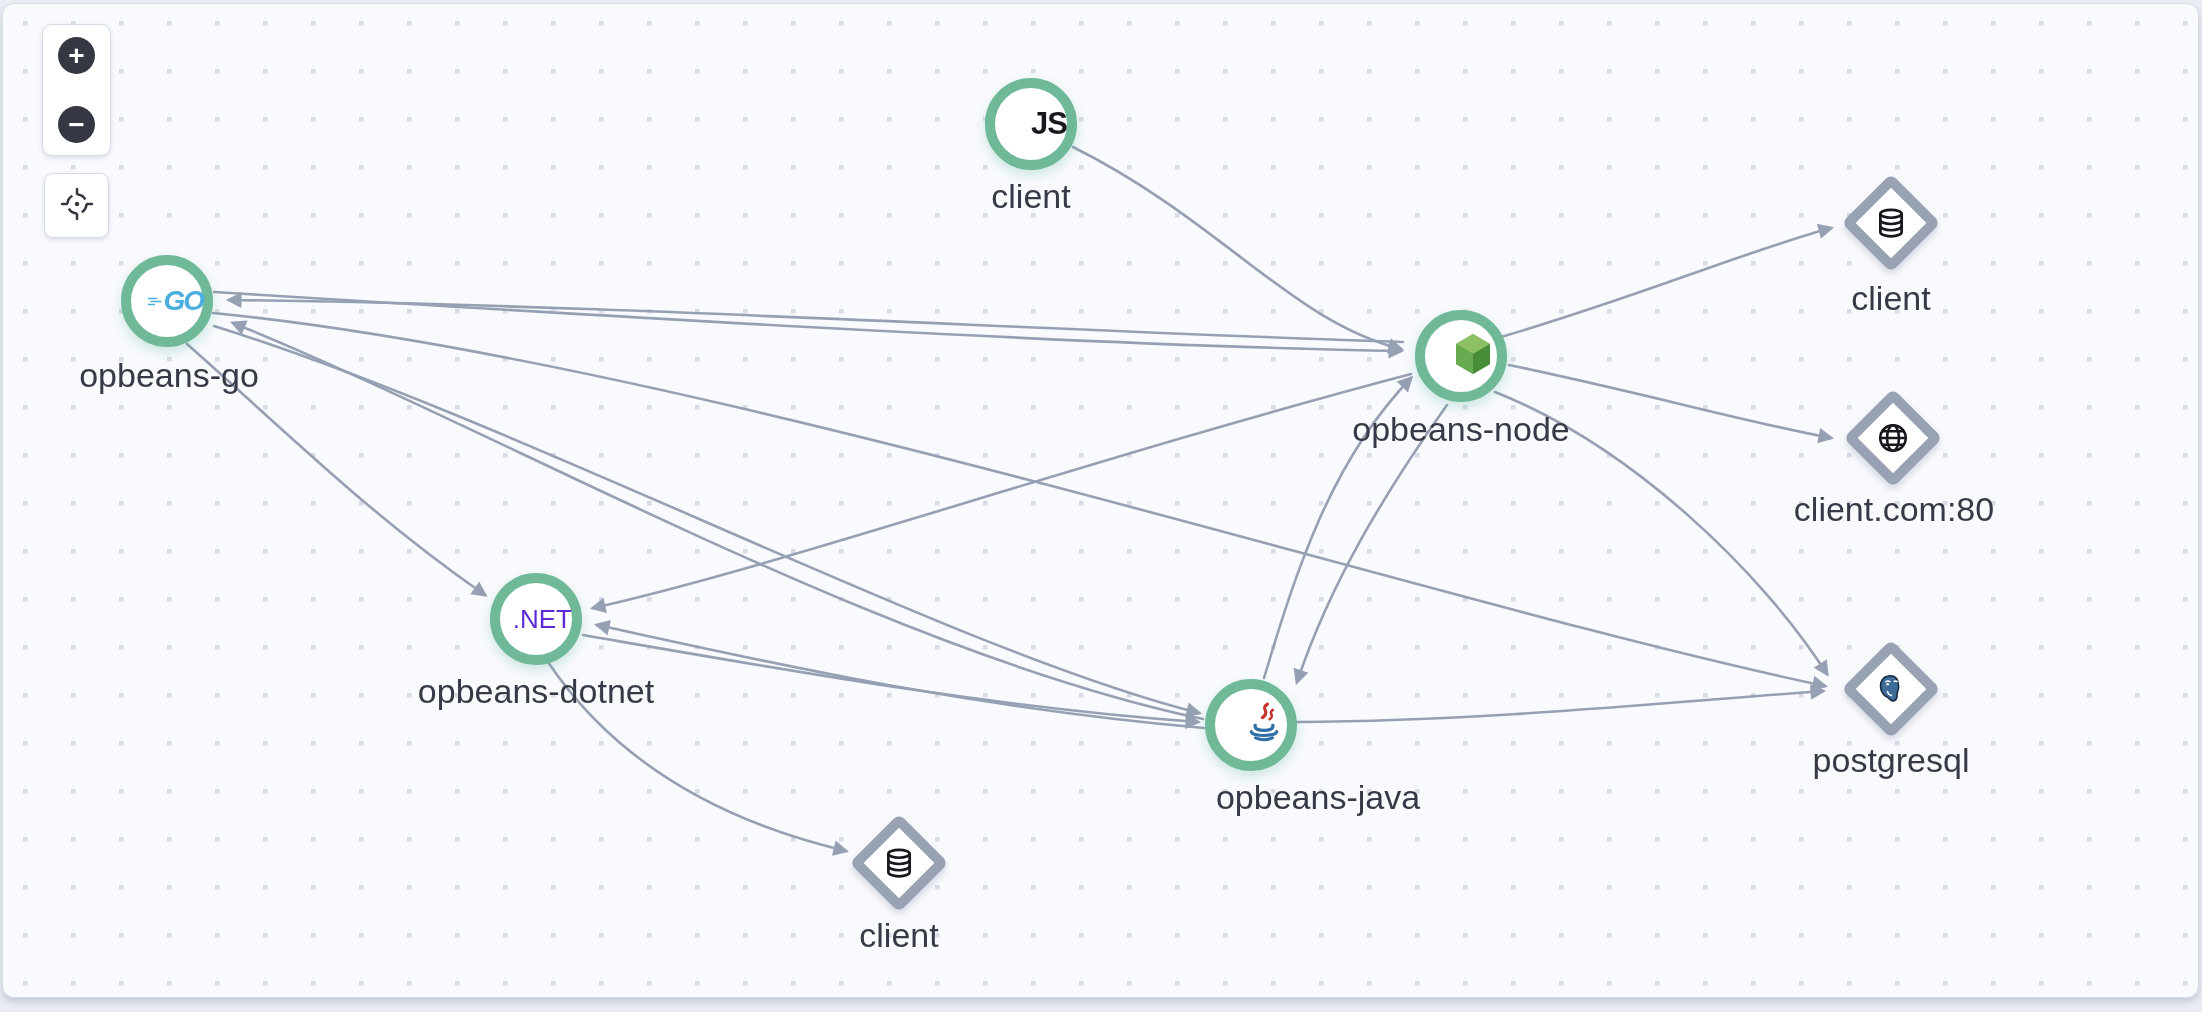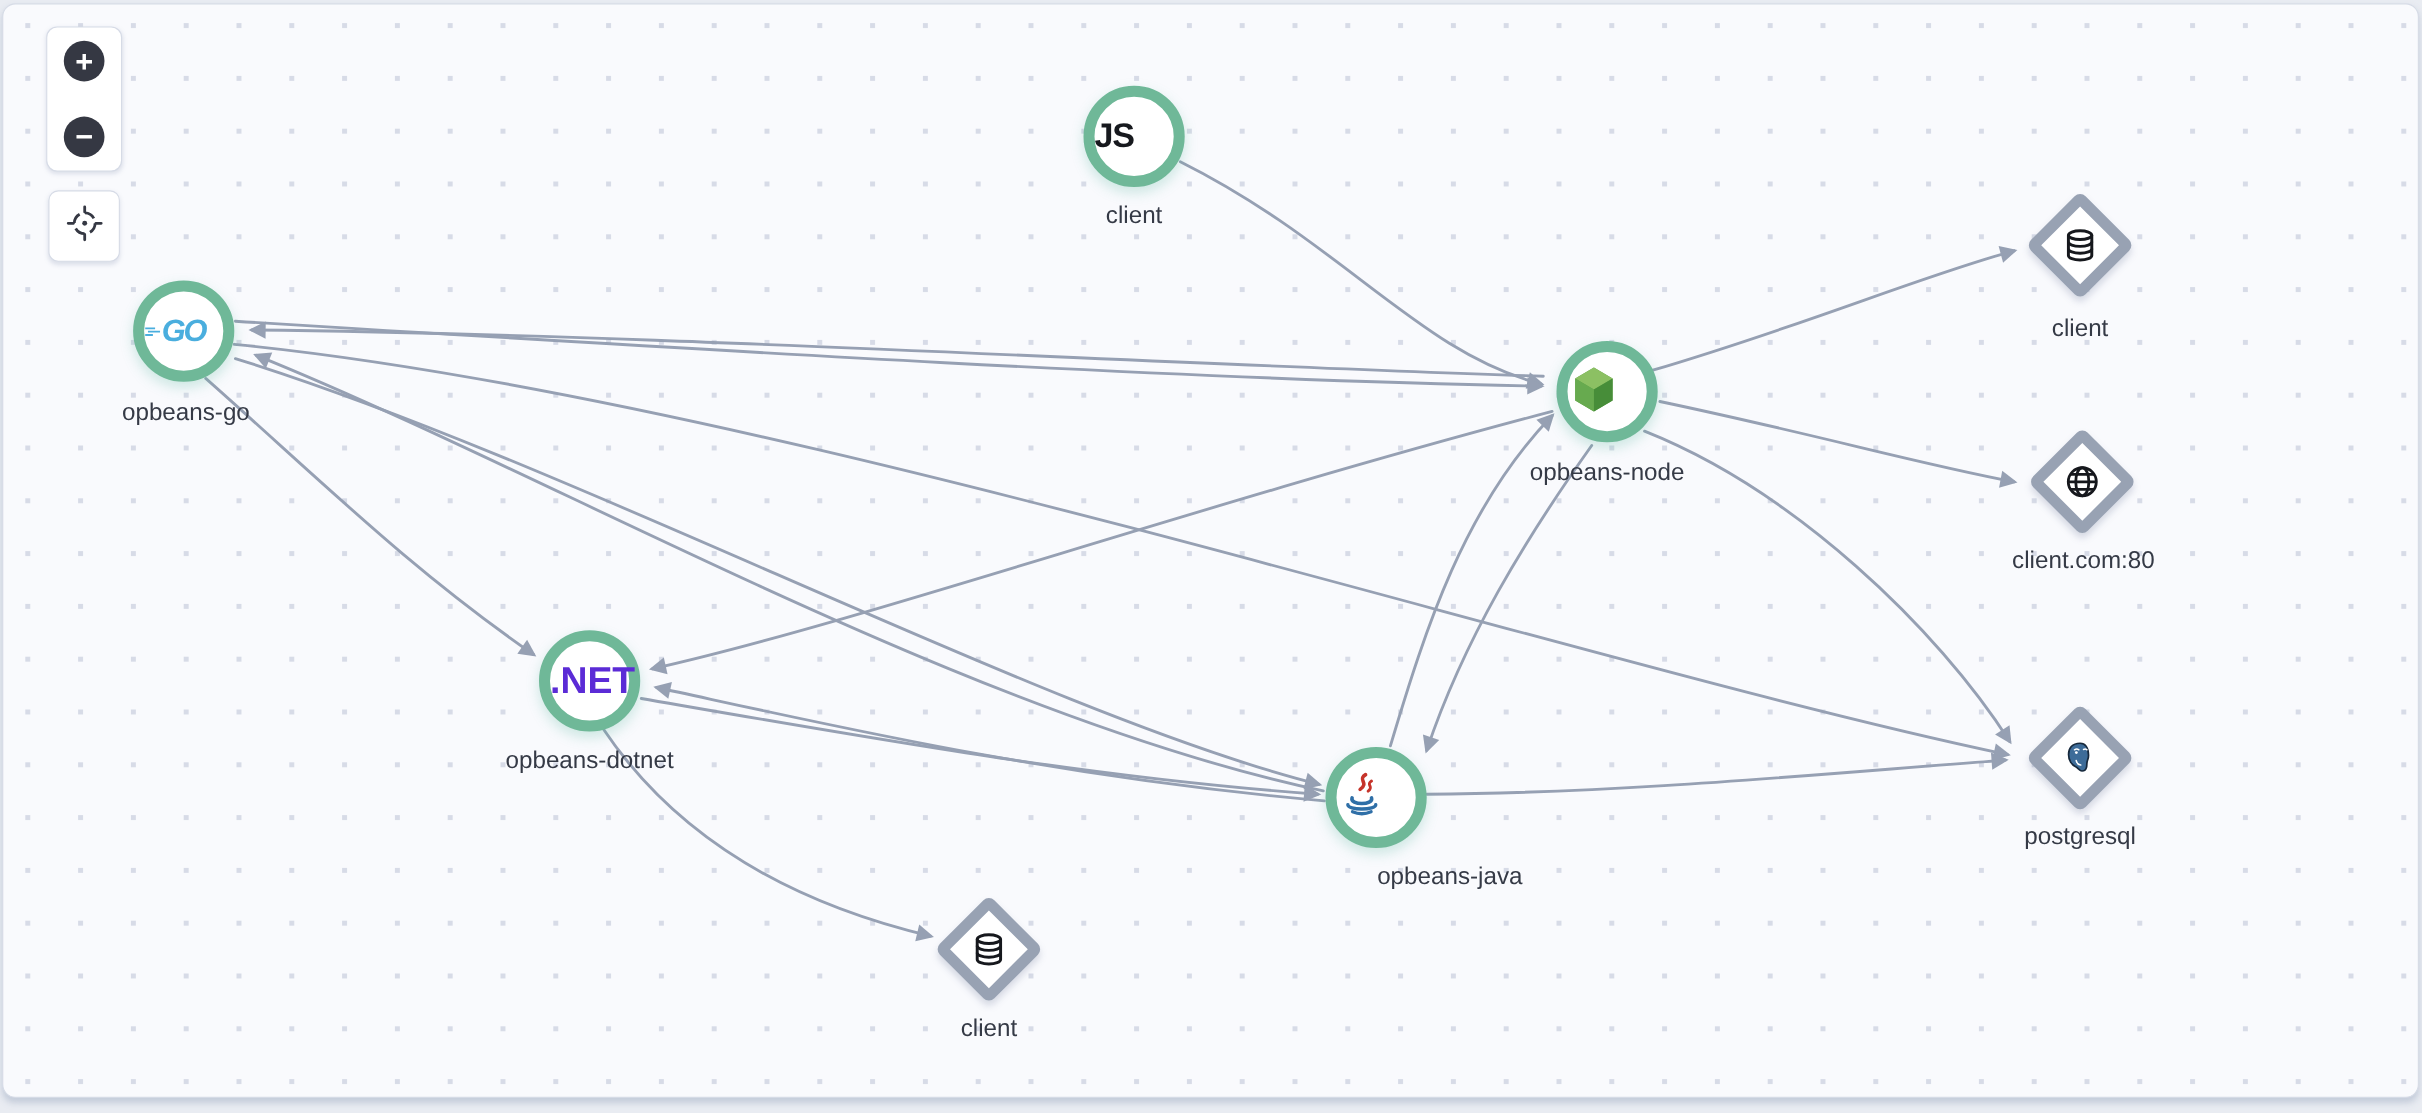--- a/index.html
+++ b/index.html
@@ -12,35 +12,35 @@
   html,body{width:2202px;height:1012px;background:#e9ecf2;font-family:"Liberation Sans",sans-serif;overflow:hidden}
   .stage{position:absolute;left:2px;top:3px;width:2197px;height:995px;border:1px solid var(--panel-border);
          border-radius:12px;background:var(--canvas-bg);overflow:hidden;
          box-shadow:0 4px 6px rgba(130,145,175,.35)}
   .world{position:absolute;left:-2px;top:-3px;width:2202px;height:1012px}
   svg.edges{position:absolute;left:0;top:0}
   svg.edges path.e{fill:none;stroke:var(--edge);stroke-width:2.6;stroke-linecap:round}
 
   
   .service{position:absolute;width:92px;height:92px;border:10px solid var(--service-ring);border-radius:50%;
-           background:#fff;display:flex;align-items:center;justify-content:flex-start;
+           background:#fff;display:flex;align-items:center;justify-content:flex-end;
            box-shadow:0 5px 12px rgba(84,179,153,.28)}
   .badge-js{font-weight:bold;font-size:31px;color:#17191e;letter-spacing:-1px}
   .badge-go{font-weight:bold;font-style:italic;font-size:28px;color:var(--go-blue);letter-spacing:-2px;display:flex;align-items:center}
   .badge-go svg{margin-right:1px}
-  .badge-dotnet{font-size:34px;color:var(--dotnet-purple);font-weight:700;letter-spacing:0}
+  .badge-dotnet{font-size:26px;color:var(--dotnet-purple);font-weight:400;letter-spacing:0}
 
   
   .dep{position:absolute;width:102px;height:102px;display:flex;align-items:center;justify-content:center}
   .dshape{width:70px;height:70px;border:10px solid var(--dependency-border);border-radius:7px;background:#fff;
           transform:rotate(45deg);display:flex;align-items:center;justify-content:center;
           box-shadow:3px 3px 7px rgba(125,135,165,.3)}
   .dicon{transform:rotate(-45deg);display:flex;align-items:center;justify-content:center}
 
-  .nlabel{position:absolute;transform:translateX(-50%);font-size:22px;color:var(--label);white-space:nowrap;line-height:30px}
+  .nlabel{position:absolute;transform:translateX(-50%);font-size:34px;color:var(--label);white-space:nowrap;line-height:30px}
 
   
   .zoom-panel{position:absolute;left:41px;top:23px;width:69px;height:132px;background:#fff;border:1px solid var(--panel-border);
               border-radius:10px;box-shadow:0 2px 4px rgba(130,145,175,.25);display:flex;flex-direction:column;
               align-items:center;justify-content:space-between;padding:12px 0}
   .zbtn{width:37px;height:37px;border-radius:50%;background:var(--control-dark);color:#fff;border:none;cursor:pointer;
         font-size:28px;line-height:34px;text-align:center;font-weight:bold;display:flex;align-items:center;justify-content:center;
         font-family:"Liberation Sans",sans-serif}
   .center-btn{position:absolute;left:43px;top:172px;width:65px;height:65px;background:#fff;border:1px solid var(--panel-border);
               border-radius:9px;box-shadow:0 2px 4px rgba(130,145,175,.25);display:flex;align-items:center;justify-content:center;cursor:pointer}

